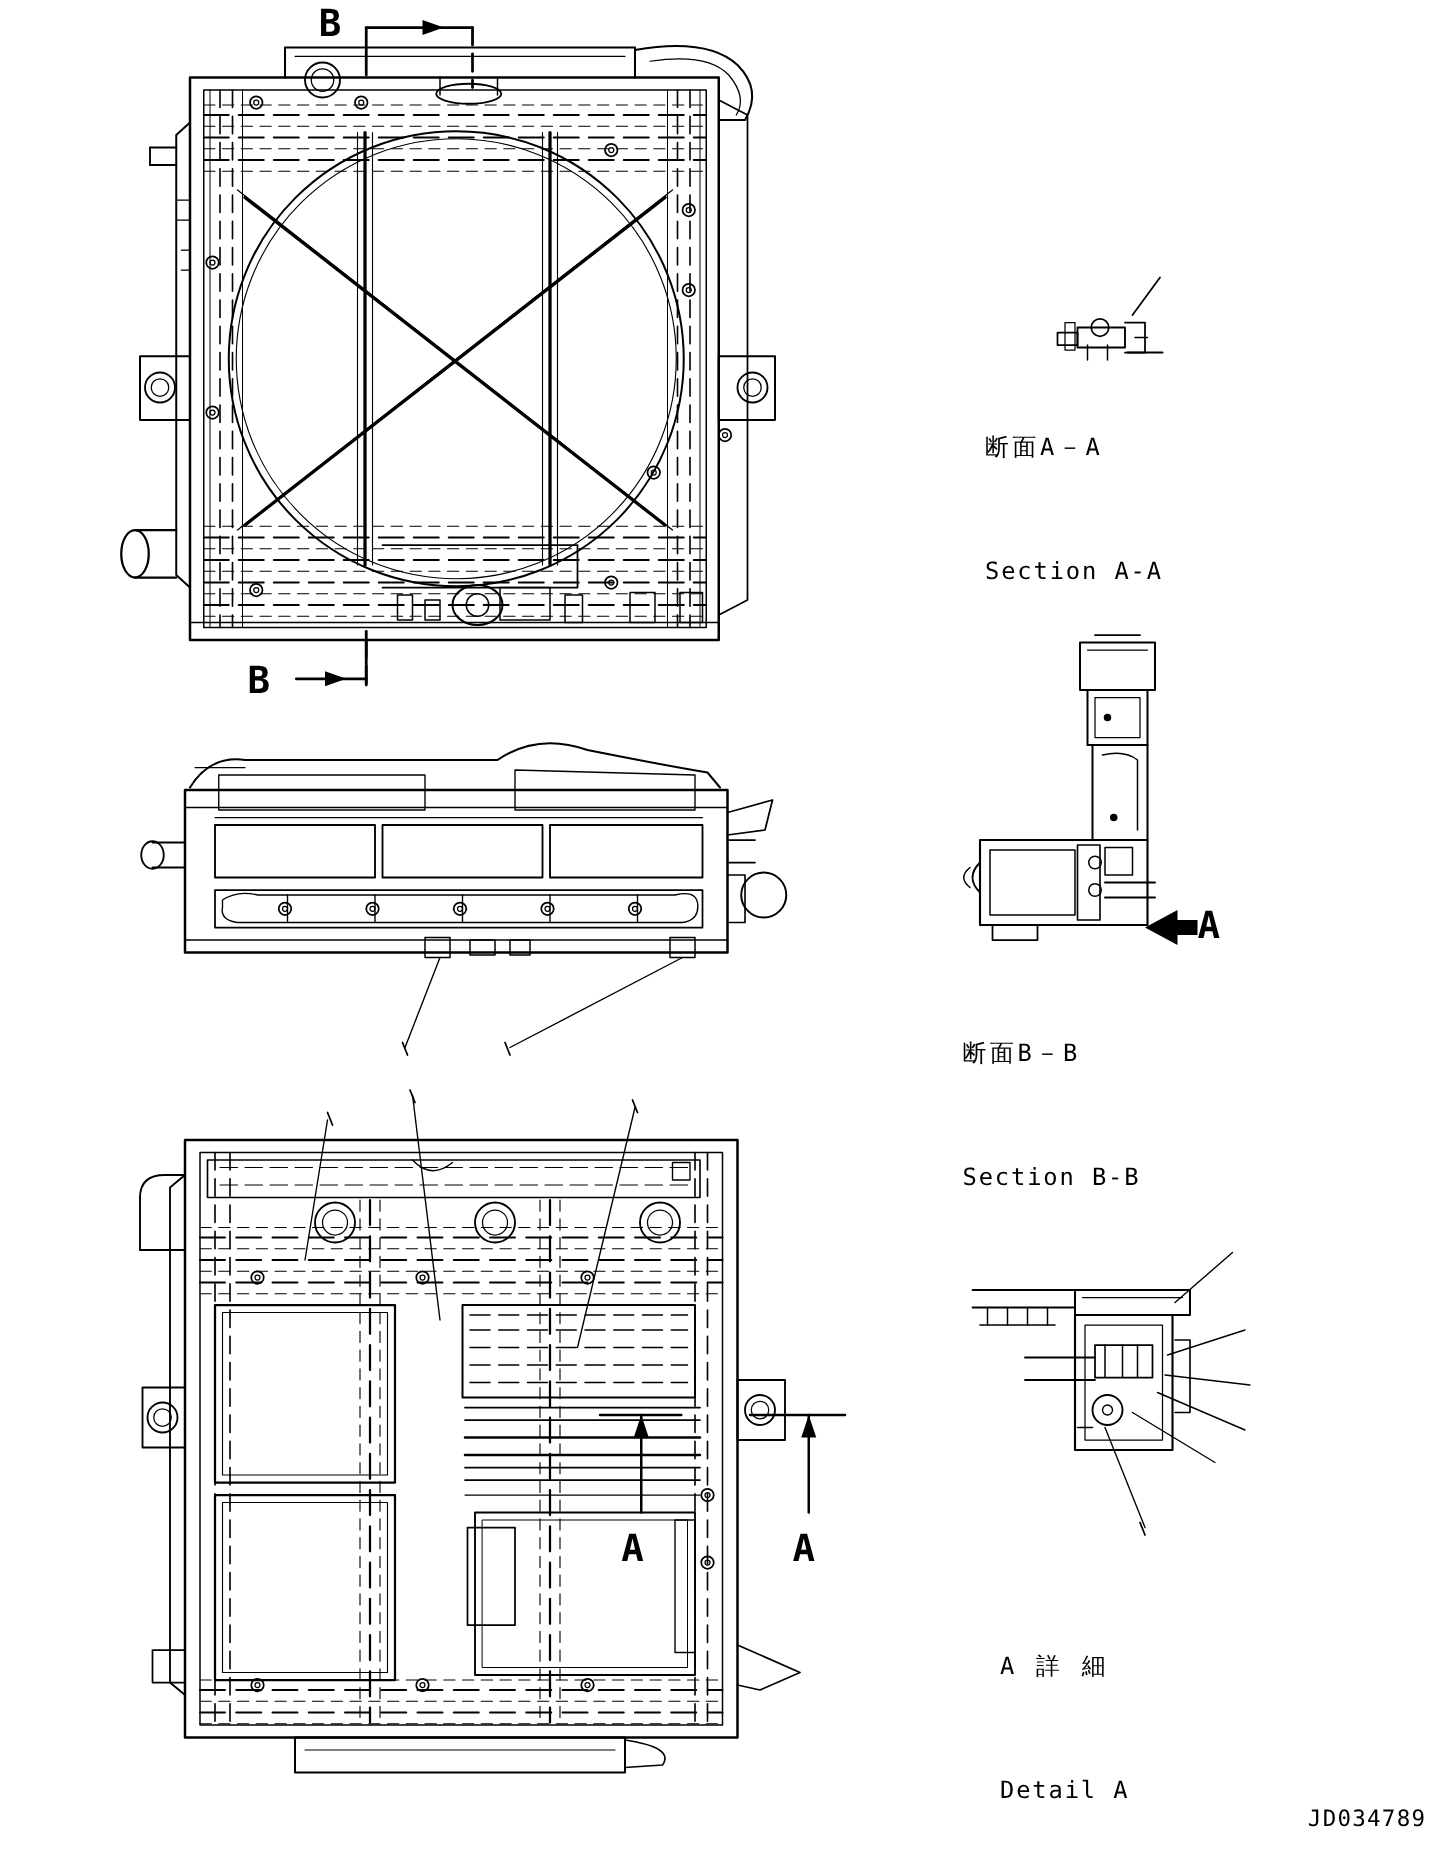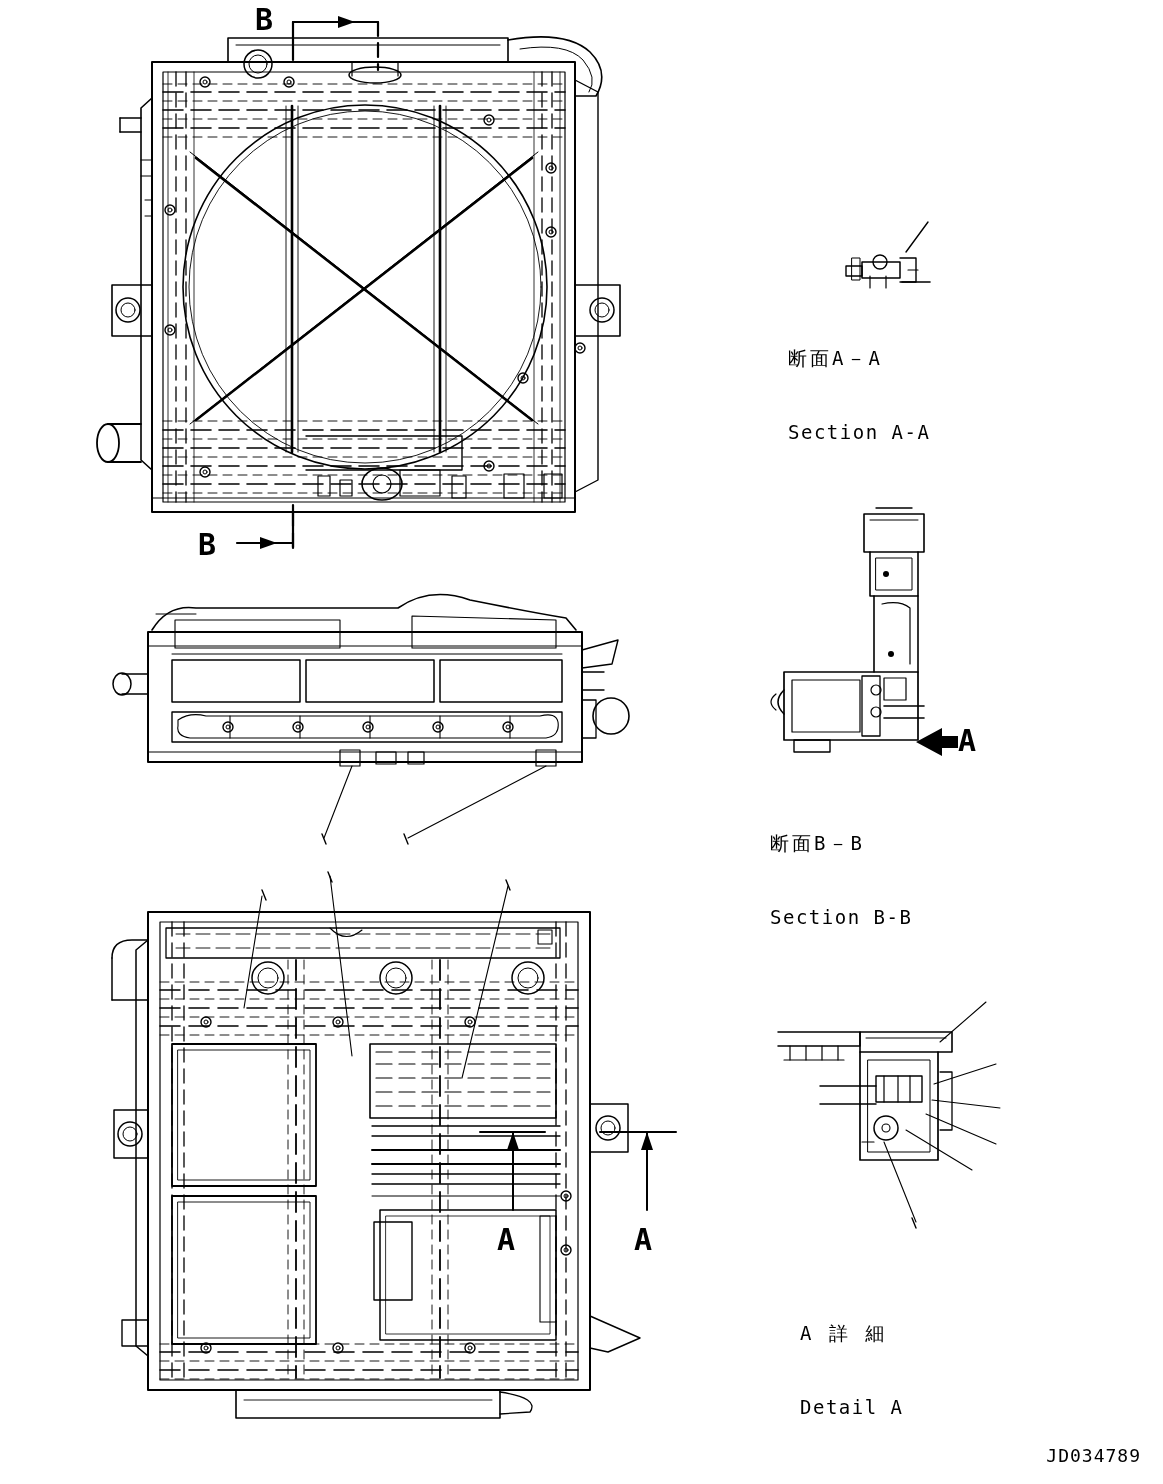--- a/index.html
+++ b/index.html
@@ -36,20 +36,21 @@
     letter-spacing: 1px;
     white-space: pre;
   }
   .caption .jp {
     display: block;
     letter-spacing: 3px;
   }
   .caption .en {
     display: block;
     letter-spacing: 1.5px;
+    margin-top: 25px;
   }
   .secmark {
     position: absolute;
     font-family: "DejaVu Sans Mono", monospace;
     font-size: 30px;
     font-weight: bold;
   }
   .drawno {
     position: absolute;
     right: 22px;

